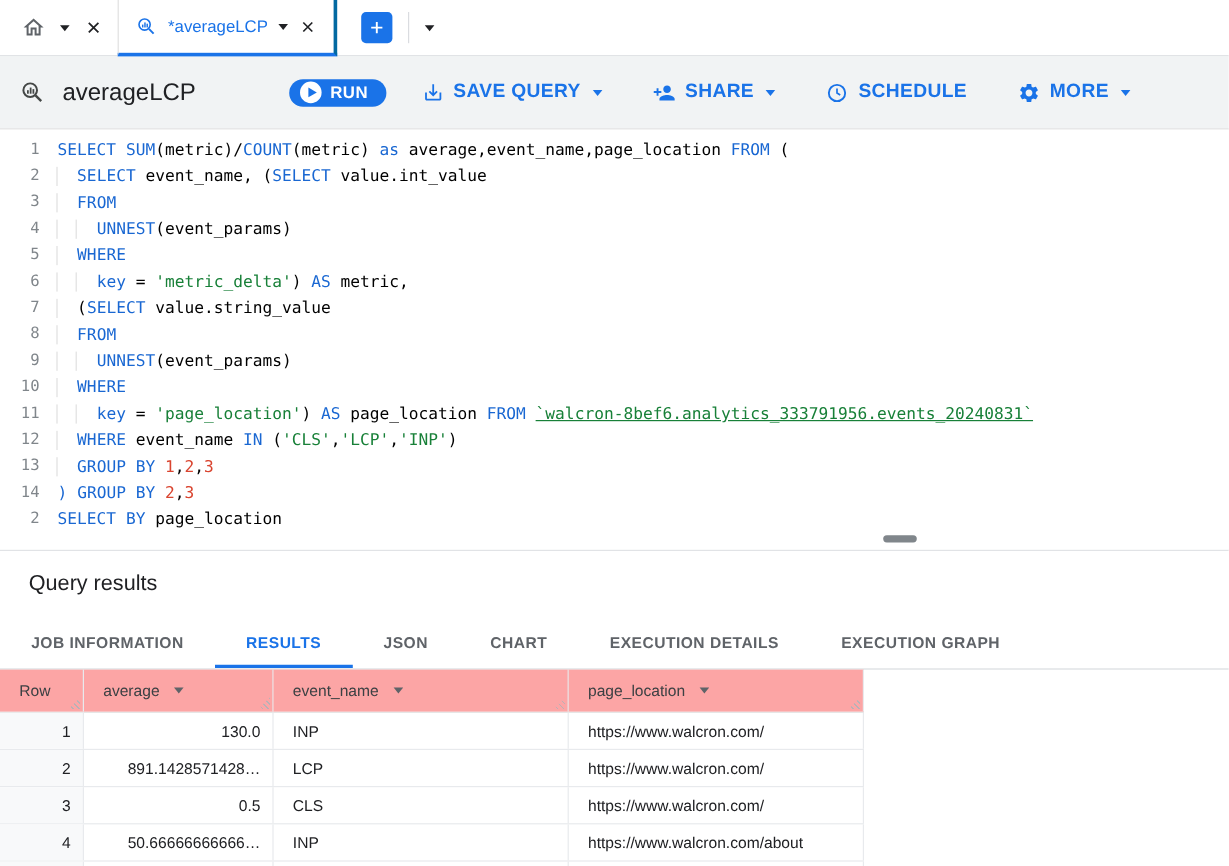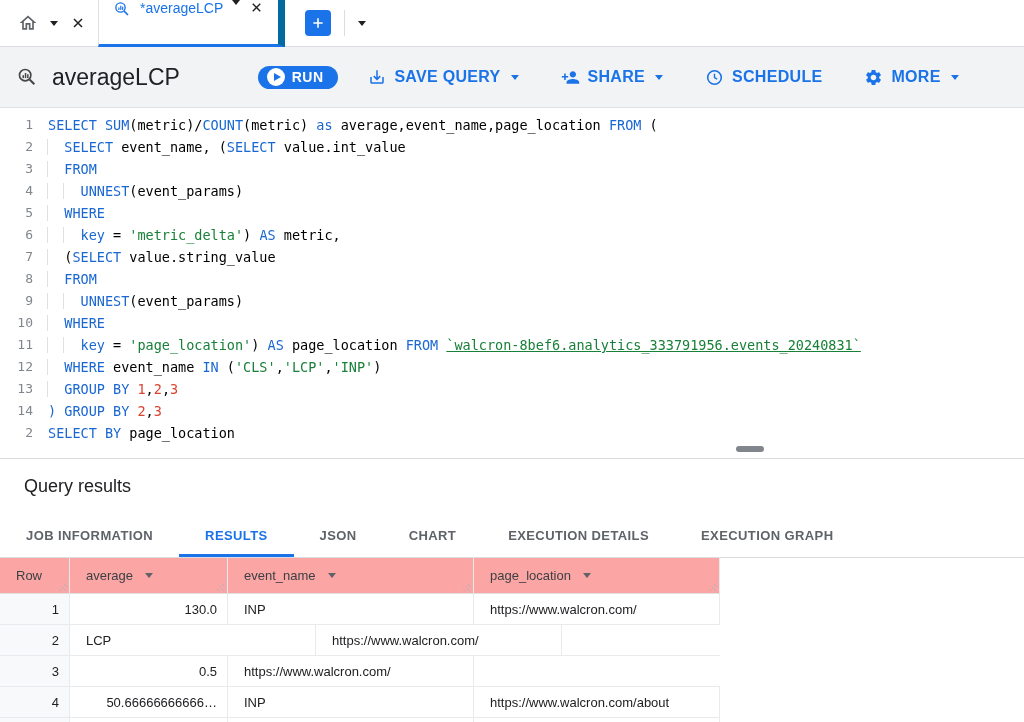--- a/index.html
+++ b/index.html
@@ -6,34 +6,34 @@
   html,body { width:1024px; height:722px; overflow:hidden; background:#fff;
     font-family:"Liberation Sans", sans-serif; color:#202124; }
 
   
   .tabstrip { height:47px; display:flex; align-items:stretch; background:#fff;
     border-bottom:1px solid #dadce0; }
   .home-group { display:flex; align-items:center; gap:12px; padding:0 12px 0 18px; }
   .ic { display:inline-flex; align-items:center; justify-content:center; cursor:pointer; }
   .caret { width:0; height:0; border-left:4.5px solid transparent; border-right:4.5px solid transparent;
     border-top:5.5px solid #202124; display:inline-block; }
-  .tab { display:flex; align-items:flex-start; gap:9px; padding:0 14px; background:#fff;
-    border-left:1px solid #e0e0e0; border-right:7px solid #0369a1;
+  .tab { display:flex; align-items:center; gap:9px; padding:0 14px; background:#fff;
+    border-left:1px solid #e0e0e0; border-right:3px solid #0369a1;
     border-bottom:3px solid #1a73e8; margin-bottom:-1px; z-index:2; cursor:pointer; }
   .tab-label { color:#1a73e8; font-size:14px; font-weight:500; }
   .add-btn { width:26px; height:26px; border:none; border-radius:4px; background:#1a73e8;
     color:#fff; display:flex; align-items:center; justify-content:center; margin:auto 0 auto 20px; cursor:pointer; }
   .vsep { width:1px; background:#dadce0; margin:10px 13px; }
   .strip-caret { display:flex; align-items:center; }
 
   
   .toolbar { height:61px; background:#f1f3f4; border-bottom:1px solid #e0e0e0;
     display:flex; align-items:center; padding:0 16px; }
   .qicon { color:#444746; margin-right:14px; display:inline-flex; }
-  .tb-title { font-size:23px; color:#202124; margin-right:78px; }
+  .tb-title { font-size:20px; color:#202124; margin-right:78px; }
   .run-btn { display:flex; align-items:center; gap:7px; border:none; cursor:pointer;
     background:#1a73e8; color:#fff; height:23px; border-radius:17px; padding:0 15px 0 9px;
     font-size:14px; font-weight:700; letter-spacing:.4px; font-family:"Liberation Sans",sans-serif; }
   .play-ic { width:18px; height:18px; border-radius:50%; background:#fff; position:relative; display:inline-block; }
   .play-tri { position:absolute; left:7px; top:4.5px; width:0; height:0;
     border-left:7px solid #1a73e8; border-top:4.5px solid transparent; border-bottom:4.5px solid transparent; }
   .tb-btn { display:flex; align-items:center; gap:8px; background:none; border:none; cursor:pointer;
     color:#1a73e8; font-size:16px; font-weight:700; letter-spacing:.3px; margin-left:42px;
     font-family:"Liberation Sans",sans-serif; }
   .tb-btn.first { margin-left:30px; }
@@ -257,33 +257,39 @@
             <span>INP</span>
           </div>
           <div class="cell c3">
             <span>https://www.walcron.com/</span>
           </div>
         </div>
         <div class="tr">
           <div class="cell rowcell c0">
             <span>2</span>
           </div>
+          <div class="cell numcell c1">
+            <span>891.1428571428…</span>
+          </div>
           <div class="cell c2">
             <span>LCP</span>
           </div>
           <div class="cell c3">
             <span>https://www.walcron.com/</span>
           </div>
         </div>
         <div class="tr">
           <div class="cell rowcell c0">
             <span>3</span>
           </div>
           <div class="cell numcell c1">
             <span>0.5</span>
+          </div>
+          <div class="cell c2">
+            <span>CLS</span>
           </div>
           <div class="cell c3">
             <span>https://www.walcron.com/</span>
           </div>
         </div>
         <div class="tr">
           <div class="cell rowcell c0">
             <span>4</span>
           </div>
           <div class="cell numcell c1">

